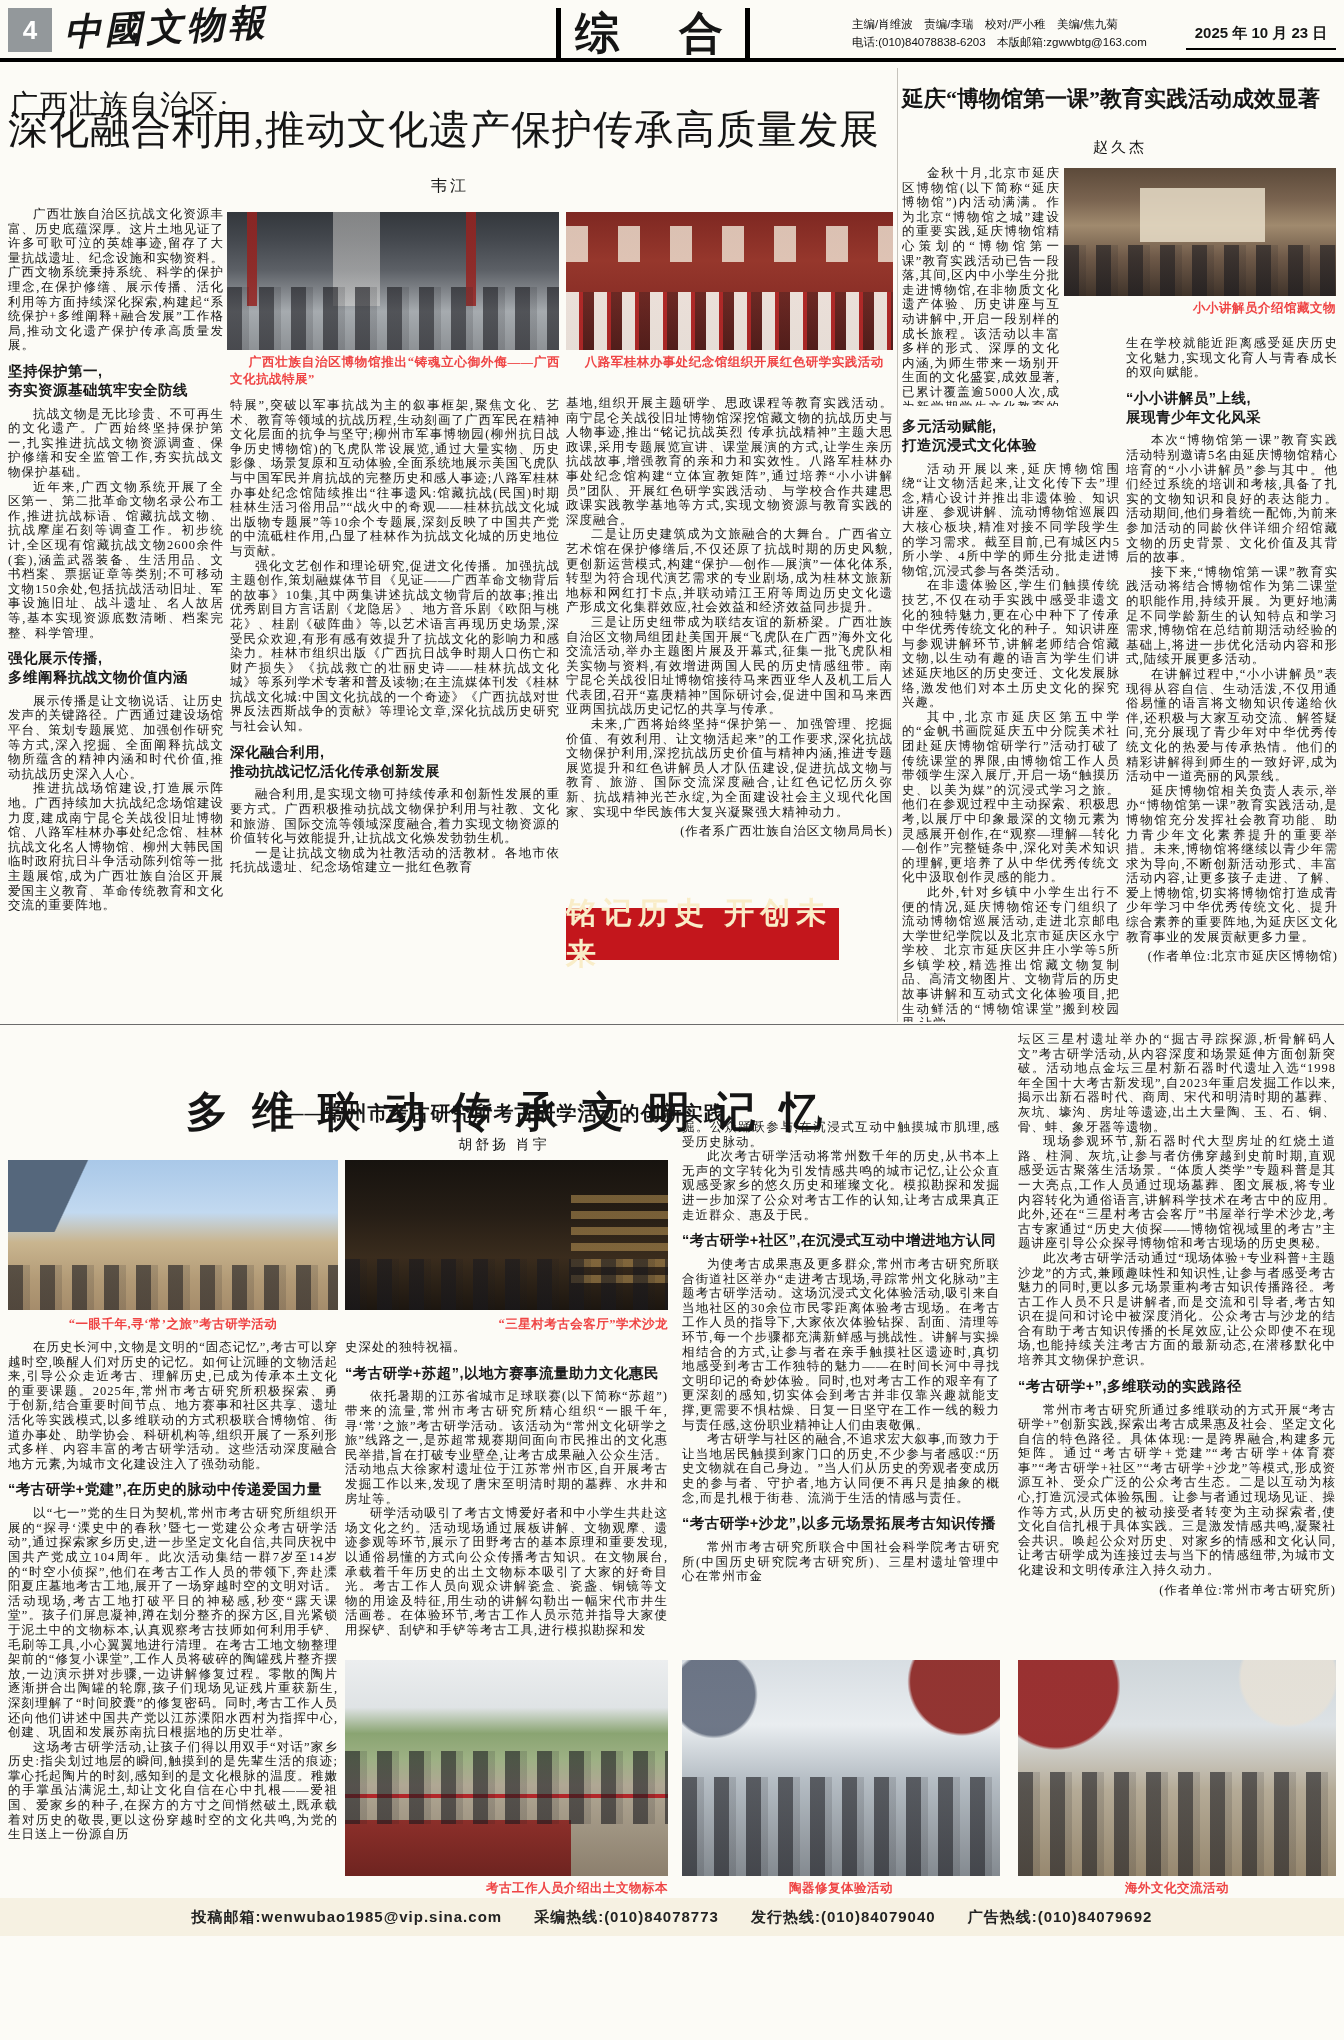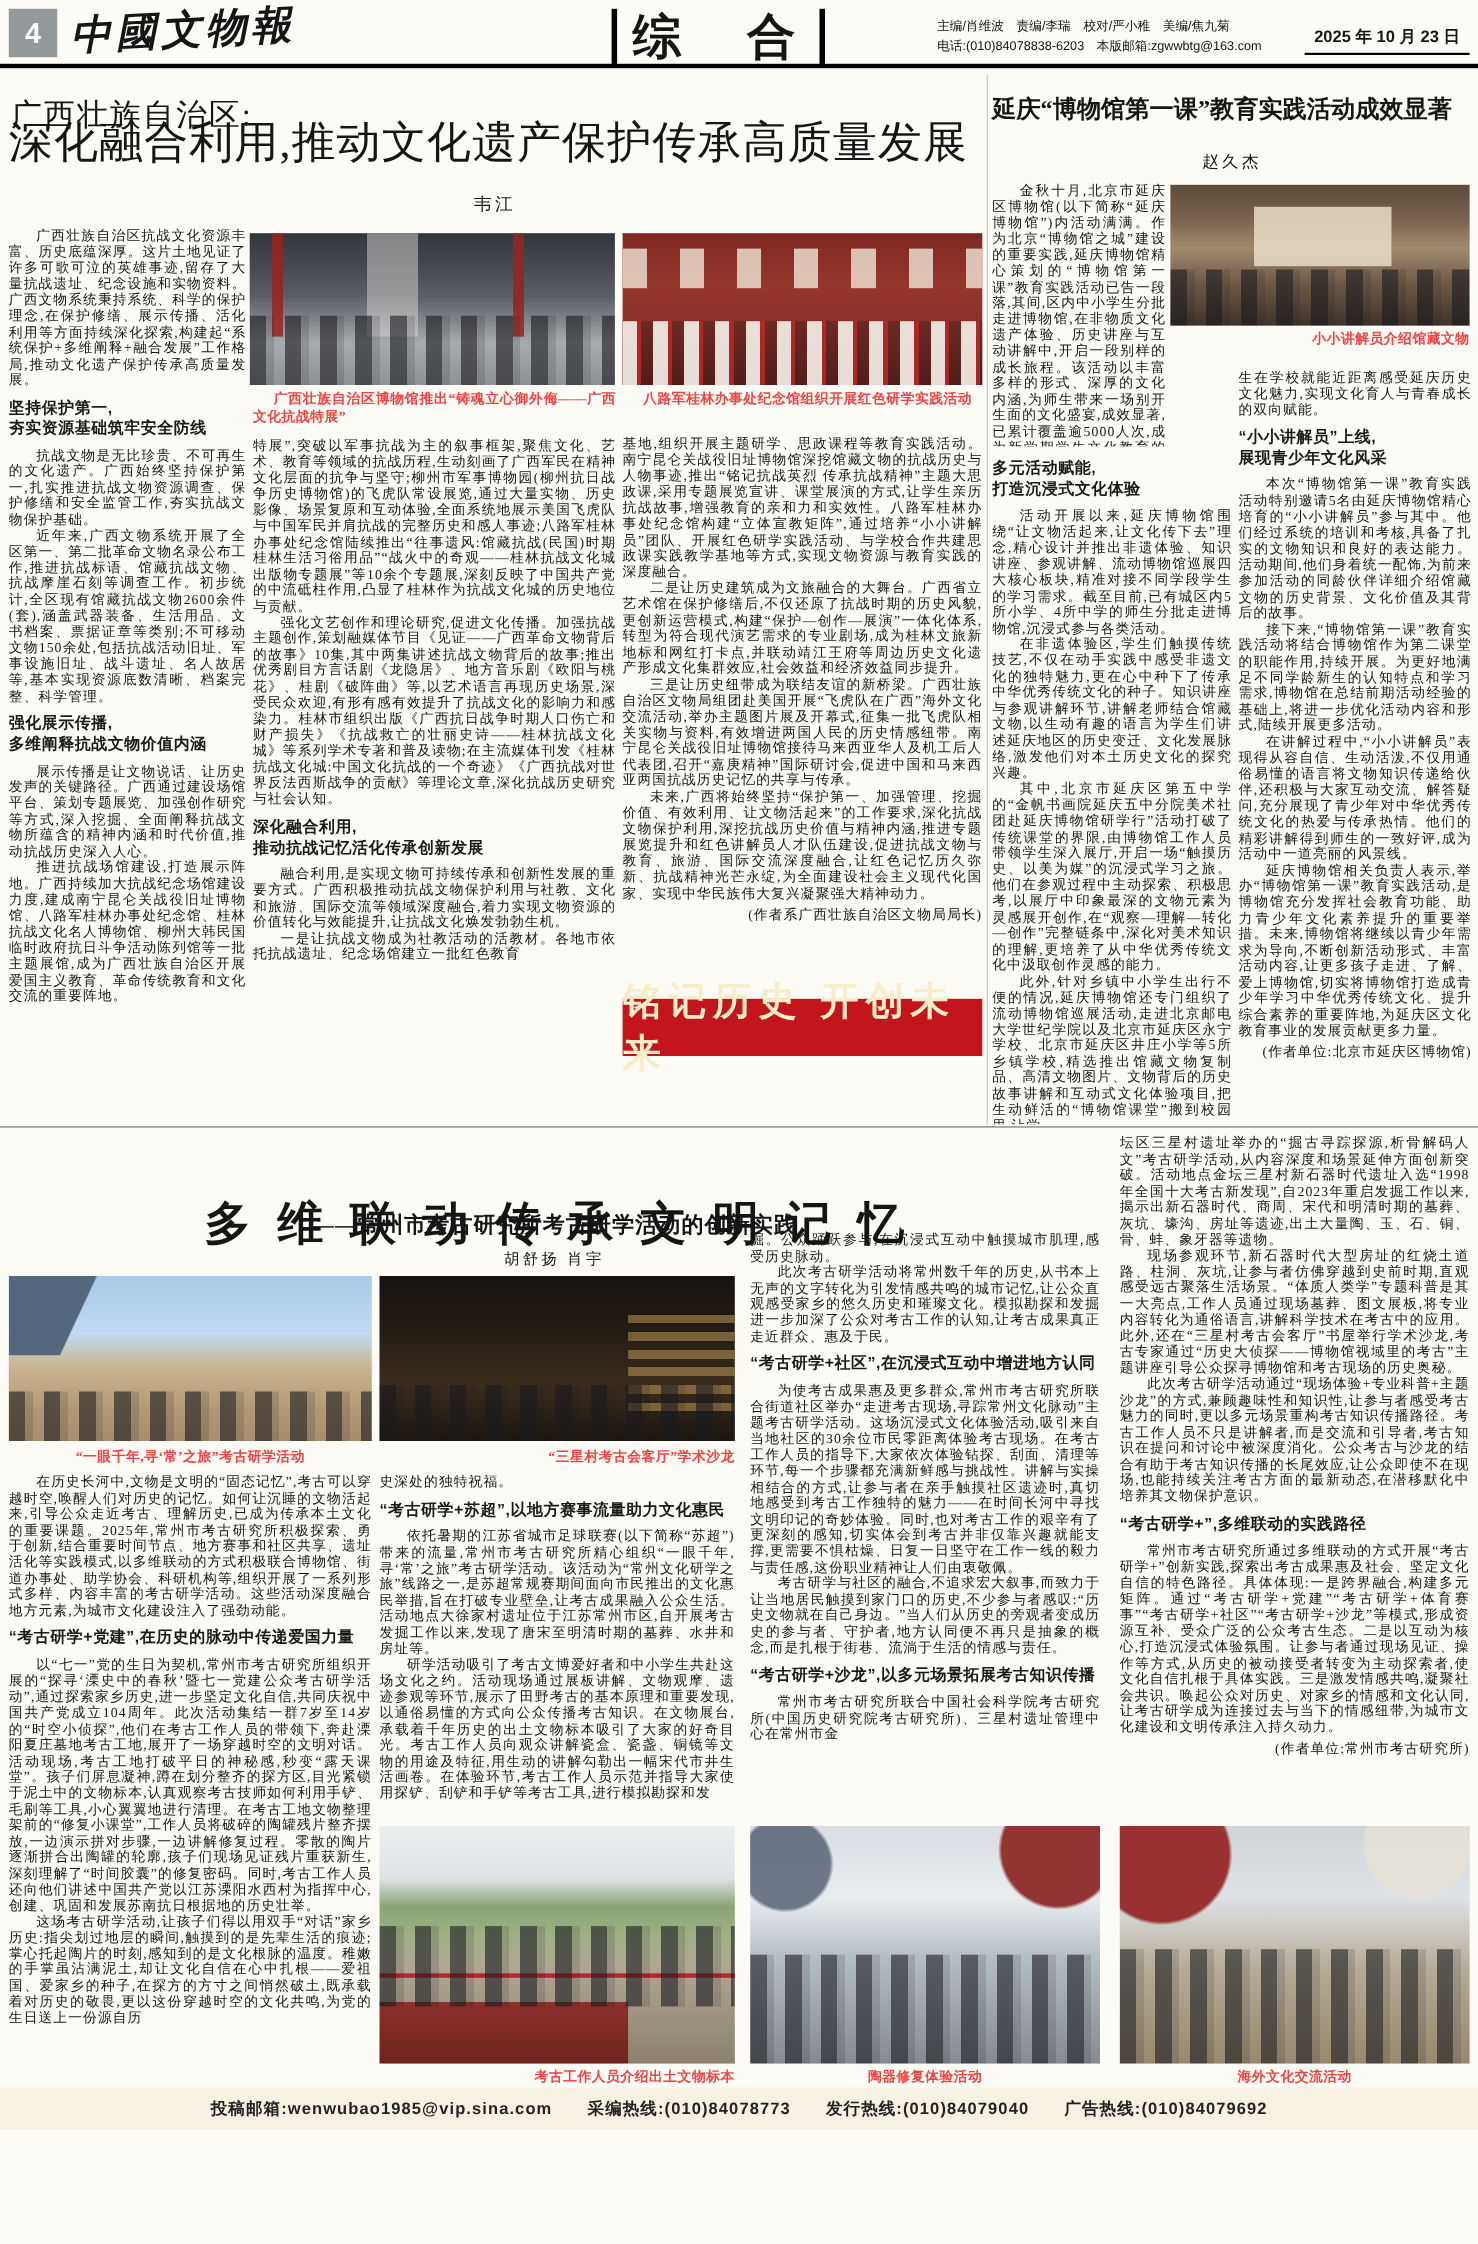--- a/index.html
+++ b/index.html
@@ -30,22 +30,22 @@
   .crowd{position:absolute;left:0;right:0;bottom:0;height:46%;
          background:repeating-linear-gradient(90deg,rgba(25,25,30,.6) 0 15px,rgba(25,25,30,.15) 15px 22px,rgba(25,25,30,0) 22px 32px);}
   .caption{position:absolute;font-size:12.5px;font-weight:700;letter-spacing:.5px;line-height:1.35;color:#ef4444;text-align:justify;}
   .cap-indent{text-indent:1.5em;}
   .kicker{position:absolute;left:10px;top:86px;font-size:28px;letter-spacing:2px;}
   .headline-xl{position:absolute;left:8px;top:108px;width:884px;font-size:40px;font-weight:400;letter-spacing:1px;line-height:1.1;}
   .byline{position:absolute;text-align:center;font-size:16px;letter-spacing:3px;}
   .headline-md{position:absolute;left:902px;top:84px;width:436px;font-size:22px;font-weight:700;white-space:nowrap;}
   .vdivider{position:absolute;left:897px;top:68px;width:1px;height:954px;background:#c6c3bc;}
   .hdivider{position:absolute;left:0;top:1024px;width:1344px;height:1px;background:#6b6b6b;}
-  .banner{position:absolute;left:566px;top:908px;width:327px;height:52px;display:flex;align-items:center;justify-content:center;
-          font-family:"Liberation Sans","DejaVu Sans",sans-serif;font-weight:900;font-size:35px;letter-spacing:6px;}
+  .banner{position:absolute;left:566px;top:908px;width:273px;height:52px;display:flex;align-items:center;justify-content:center;
+          font-family:"Liberation Sans","DejaVu Sans",sans-serif;font-weight:900;font-size:30px;letter-spacing:6px;}
   .headline-bottom{position:absolute;left:8px;top:1040px;width:992px;text-align:center;font-size:42px;font-weight:900;
                    letter-spacing:24px;text-indent:24px;margin-top:44px;}
   .deck{position:absolute;left:8px;top:1100px;width:992px;text-align:center;font-size:20px;font-weight:700;letter-spacing:1px;}
   .byline-sm{position:absolute;left:8px;top:1136px;width:992px;text-align:center;font-size:14px;letter-spacing:3px;}
   .footer-bar{position:absolute;left:0;top:1898px;width:1344px;height:38px;background:#f6f1e2;
               display:flex;align-items:center;justify-content:center;
               font:700 15px "Liberation Sans","DejaVu Sans",sans-serif;letter-spacing:1px;color:#222;}
 </style>
 </head>
 <body>

